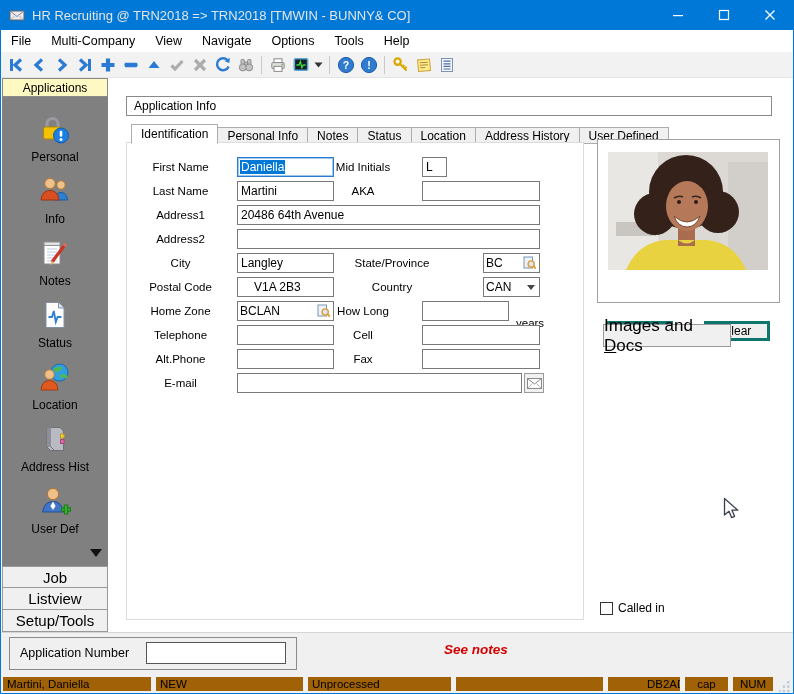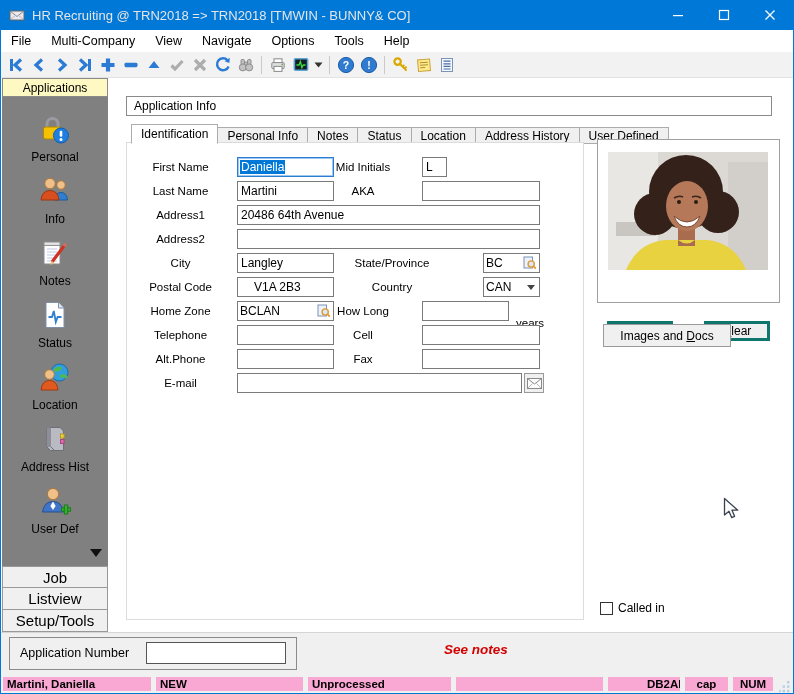--- a/index.html
+++ b/index.html
@@ -48,32 +48,32 @@
   .selected-text{background:#0078d7;color:#fff;padding:0 1px;}
   .lookup-btn{margin-left:auto;display:flex;align-items:center;}
   .caret-down{margin-left:auto;width:0;height:0;border-left:4px solid transparent;border-right:4px solid transparent;border-top:5px solid #444;margin-right:2px;}
   .suffix-label{position:absolute;font-size:11.5px;height:20px;line-height:20px;}
   .email-btn{position:absolute;width:20px;height:20px;background:#f0f0f0;border:1px solid #999;box-sizing:border-box;display:flex;align-items:center;justify-content:center;}
   
   .photo-group{position:absolute;left:596px;top:139px;width:183px;height:164px;border:1px solid #a0a0a0;background:#fff;box-sizing:border-box;}
   .photo{position:absolute;left:10px;top:12px;width:160px;height:118px;overflow:hidden;}
   .pbtn{position:absolute;top:136px;width:66px;height:20px;background:#f0f0f0;border:3px solid #0f766e;box-sizing:border-box;font-size:12px;display:flex;align-items:center;justify-content:center;margin-top:45px;}
   .accel{text-decoration:underline;}
-  .images-docs{position:absolute;left:602px;top:324px;width:128px;height:23px;background:#f0f0f0;border:1px solid #9a9a9a;box-sizing:border-box;font-size:12px;display:flex;align-items:center;justify-content:center;}
+  .images-docs{position:absolute;left:602px;top:324px;width:128px;height:23px;background:#f0f0f0;border:1px solid #9a9a9a;box-sizing:border-box;font-size:17px;display:flex;align-items:center;justify-content:center;}
   .called-in{position:absolute;left:599px;top:601px;display:flex;align-items:center;font-size:12px;}
   .checkbox{width:13px;height:13px;border:1px solid #333;background:#fff;margin-right:5px;box-sizing:border-box;}
   
   .bottombar{position:absolute;left:0;right:0;top:632px;height:44px;background:#f0f0f0;border-top:1px solid #d5d5d5;box-sizing:border-box;padding-left:8px;}
   .appnum-group{position:absolute;left:8px;top:4px;width:288px;height:33px;border:1px solid #8a8a8a;box-sizing:border-box;}
   .appnum-label{position:absolute;left:10px;top:0;height:31px;line-height:31px;font-size:12.5px;}
   .appnum-input{position:absolute;left:136px;top:4px;width:140px;height:22px;border:1px solid #555;box-sizing:border-box;font-size:12px;font-family:"Liberation Sans",sans-serif;padding:0 3px;}
   .see-notes{position:absolute;left:443px;top:9px;color:#d40000;font-weight:bold;font-style:italic;font-size:13.5px;}
   
   .statusbar{position:absolute;left:0;right:0;top:676px;height:17px;background:#f0f0f0;}
-  .seg{position:absolute;top:1px;height:14px;background:#f9a8d4;font-size:11.5px;line-height:14px;padding:0 4px;box-sizing:border-box;white-space:nowrap;overflow:hidden;color:#000;font-weight:bold;}
+  .seg{position:absolute;top:1px;height:14px;background:#a16207;font-size:11.5px;line-height:14px;padding:0 4px;box-sizing:border-box;white-space:nowrap;overflow:hidden;color:#000;}
   .seg.center{text-align:center;}
   .grip{position:absolute;right:2px;top:3px;}
   .cursor{position:absolute;left:722px;top:497px;z-index:50;}
 </style>
 </head>
 <body>
 
 <div class="window">
 
   <div class="titlebar">

